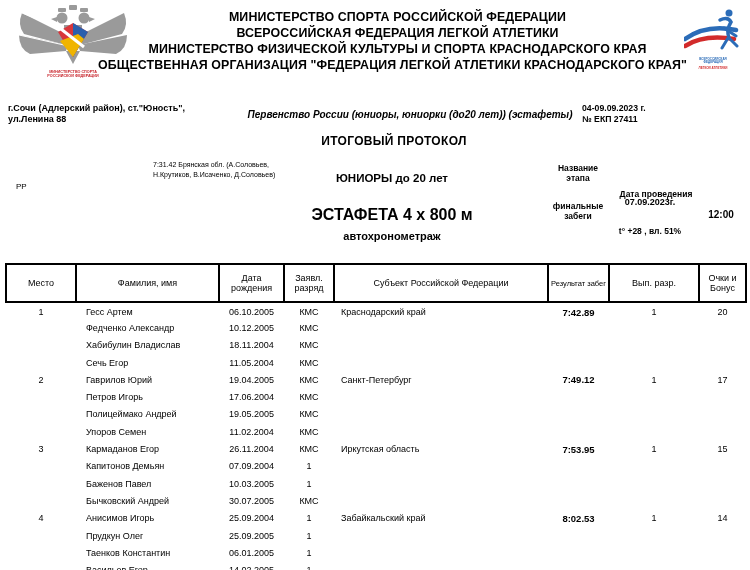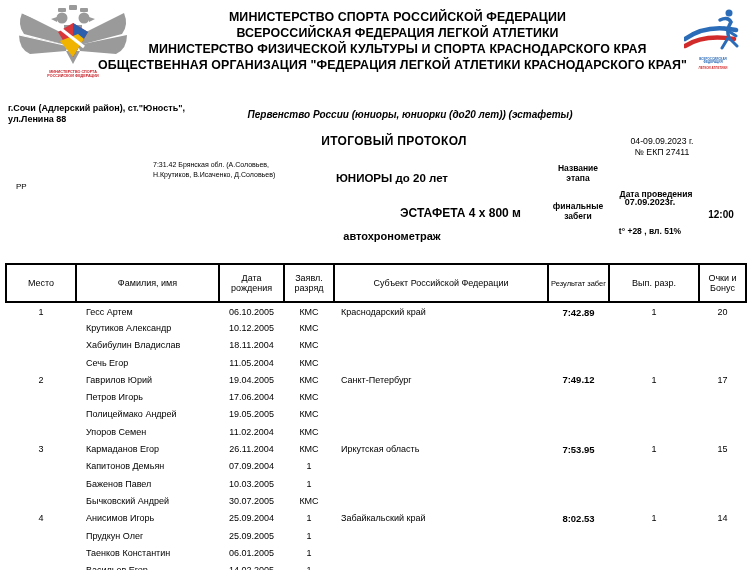--- a/index.html
+++ b/index.html
@@ -18,30 +18,30 @@
                     transform:scale(.62); transform-origin:50% 0; white-space:pre-line; margin-top:1px; }
   .right-logo { left:683px; top:8px; width:60px; text-align:center; }
   .right-logo .cap { font-weight:bold; font-size:6px; line-height:6px;
                      transform:scale(.5); transform-origin:50% 0; white-space:pre-line; }
   .right-logo .cap .l1 { color:#2b6cb8; } .right-logo .cap .l2 { color:#d22b2b; }
 
   
   .venue { left:8px; top:103px; width:230px; font-weight:bold; font-size:9px; line-height:11px; white-space:pre-line; }
   .competition { left:180px; top:109px; width:460px; text-align:center;
                  font-weight:bold; font-style:italic; font-size:10px; }
-  .dates-block { right:8px; top:103px; width:160px; text-align:center; font-weight:normal;
-                 font-size:8.7px; line-height:11px;margin-top:33px; }
+  .dates-block { right:8px; top:103px; width:160px; text-align:left; font-weight:bold;
+                 font-size:8.7px; line-height:11px; }
   .protocol-title { left:0; top:134px; width:746px; text-align:center; font-weight:bold; font-size:12px; letter-spacing:.3px;padding-left:42px; }
 
   .record-text { left:153px; top:160px; font-size:7px; line-height:9.5px; white-space:pre-line; }
   .record-marker { left:16px; top:182px; font-size:8px; }
 
   .cblock { left:263px; width:258px; text-align:center; font-weight:bold; }
   .age-group { top:172px; font-size:11.5px; }
-  .event { top:206px; font-size:12px;text-align:right; }
+  .event { top:206px; font-size:16px; }
   .timing { top:230px; font-size:11px; }
 
   .minihdr { font-weight:bold; font-size:8.5px; line-height:10px; text-align:center; white-space:pre-line; }
   .stage-label { left:541px; top:163px; width:74px; }
   .date-label  { left:608px; top:170px; width:96px;margin-top:19px; }
   .stage-value { left:541px; top:201px; width:74px;text-align:center; }
   .date-value  { left:604px; top:197px; width:92px; font-size:9px; }
   .time-value  { left:697px; top:210px; width:48px; font-size:10px; }
   .conditions  { left:604px; top:226px; width:92px; font-size:8.5px; }
 
@@ -167,21 +167,21 @@
     <td class="c-dob">06.10.2005</td>
     <td class="c-rank">КМС</td>
     <td class="c-region">Краснодарский край</td>
     <td class="c-result">7:42.89</td>
     <td class="c-vyp">1</td>
     <td class="c-points">20</td>
   </tr>
 
   <tr>
     <td class="c-place"></td>
-    <td class="c-name">Крутиков Александр</td>
+    <td class="c-name">Федченко Александр</td>
     <td class="c-dob">10.12.2005</td>
     <td class="c-rank">КМС</td>
     <td class="c-region"></td>
     <td class="c-result"></td>
     <td class="c-vyp"></td>
     <td class="c-points"></td>
   </tr>
 
   <tr>
     <td class="c-place"></td>

